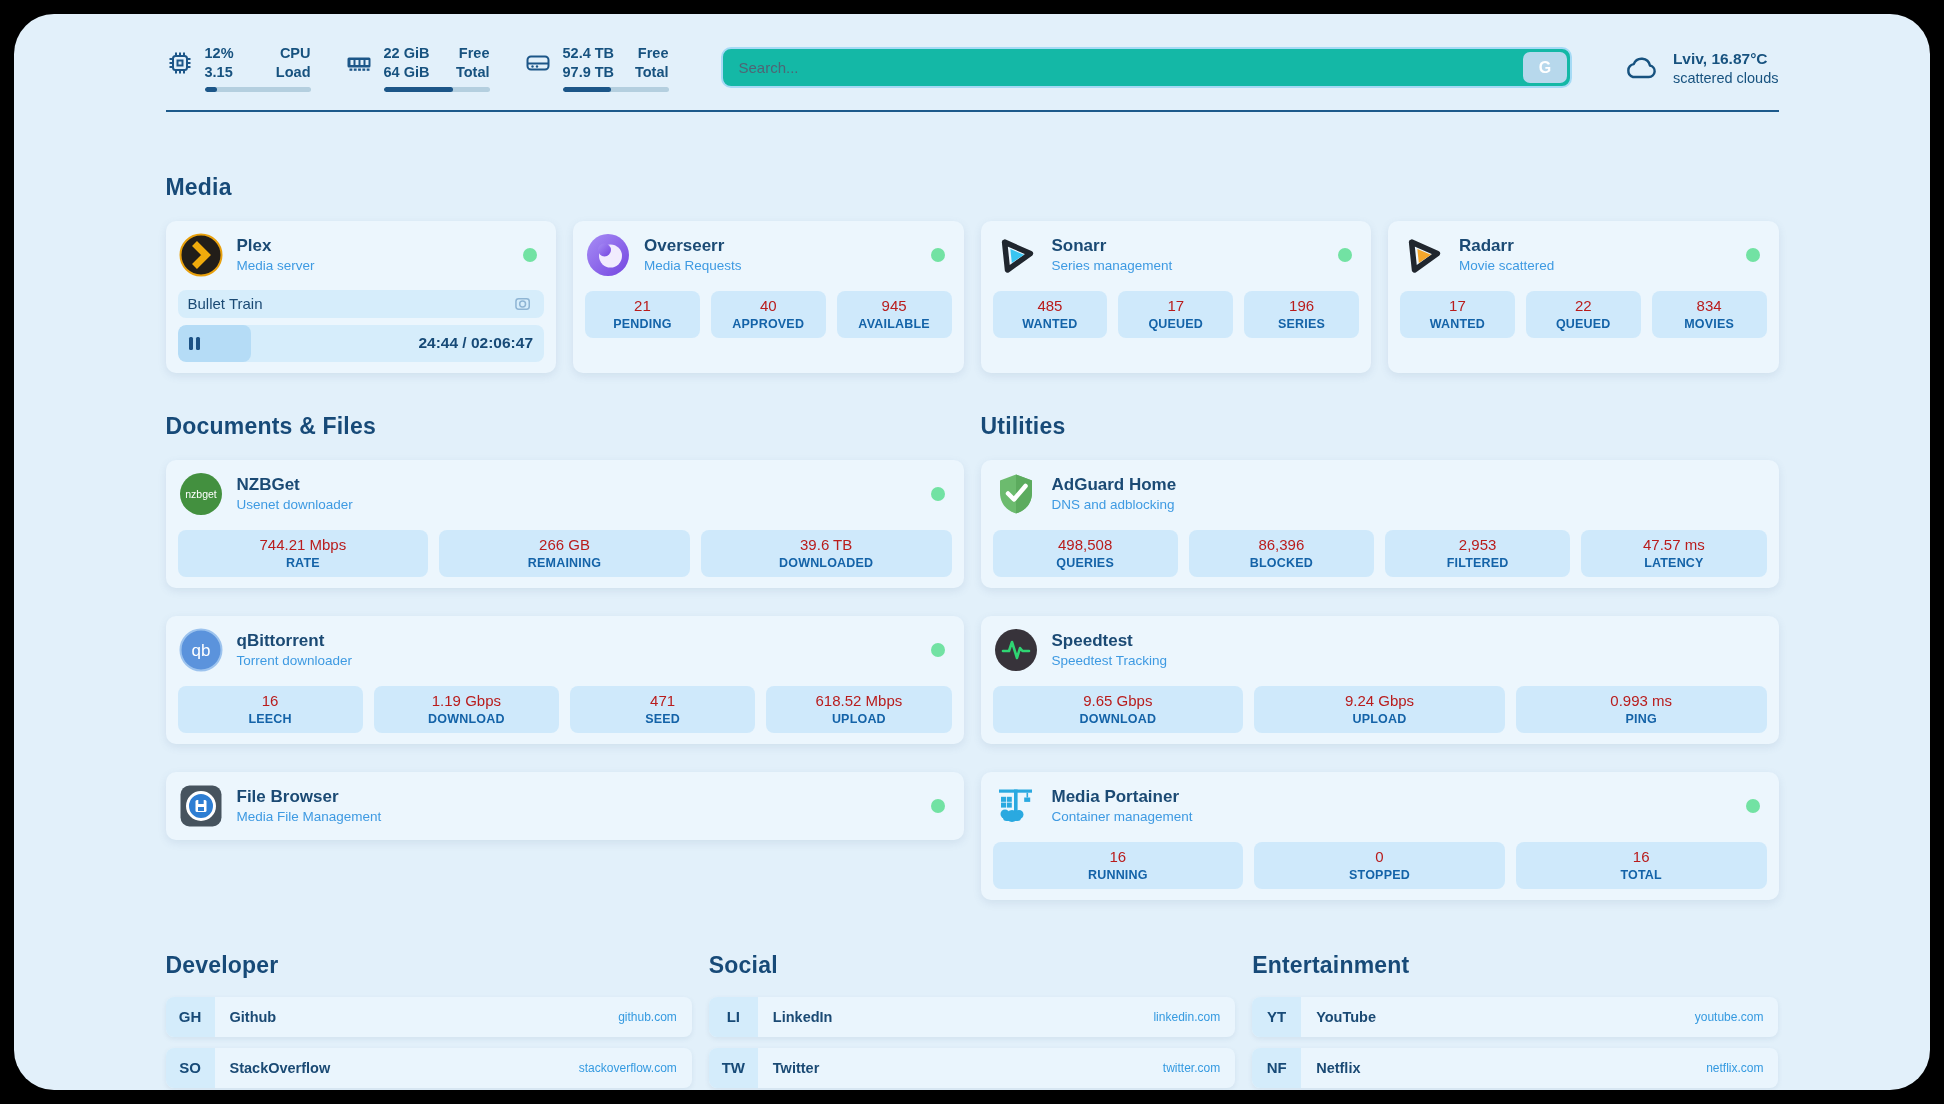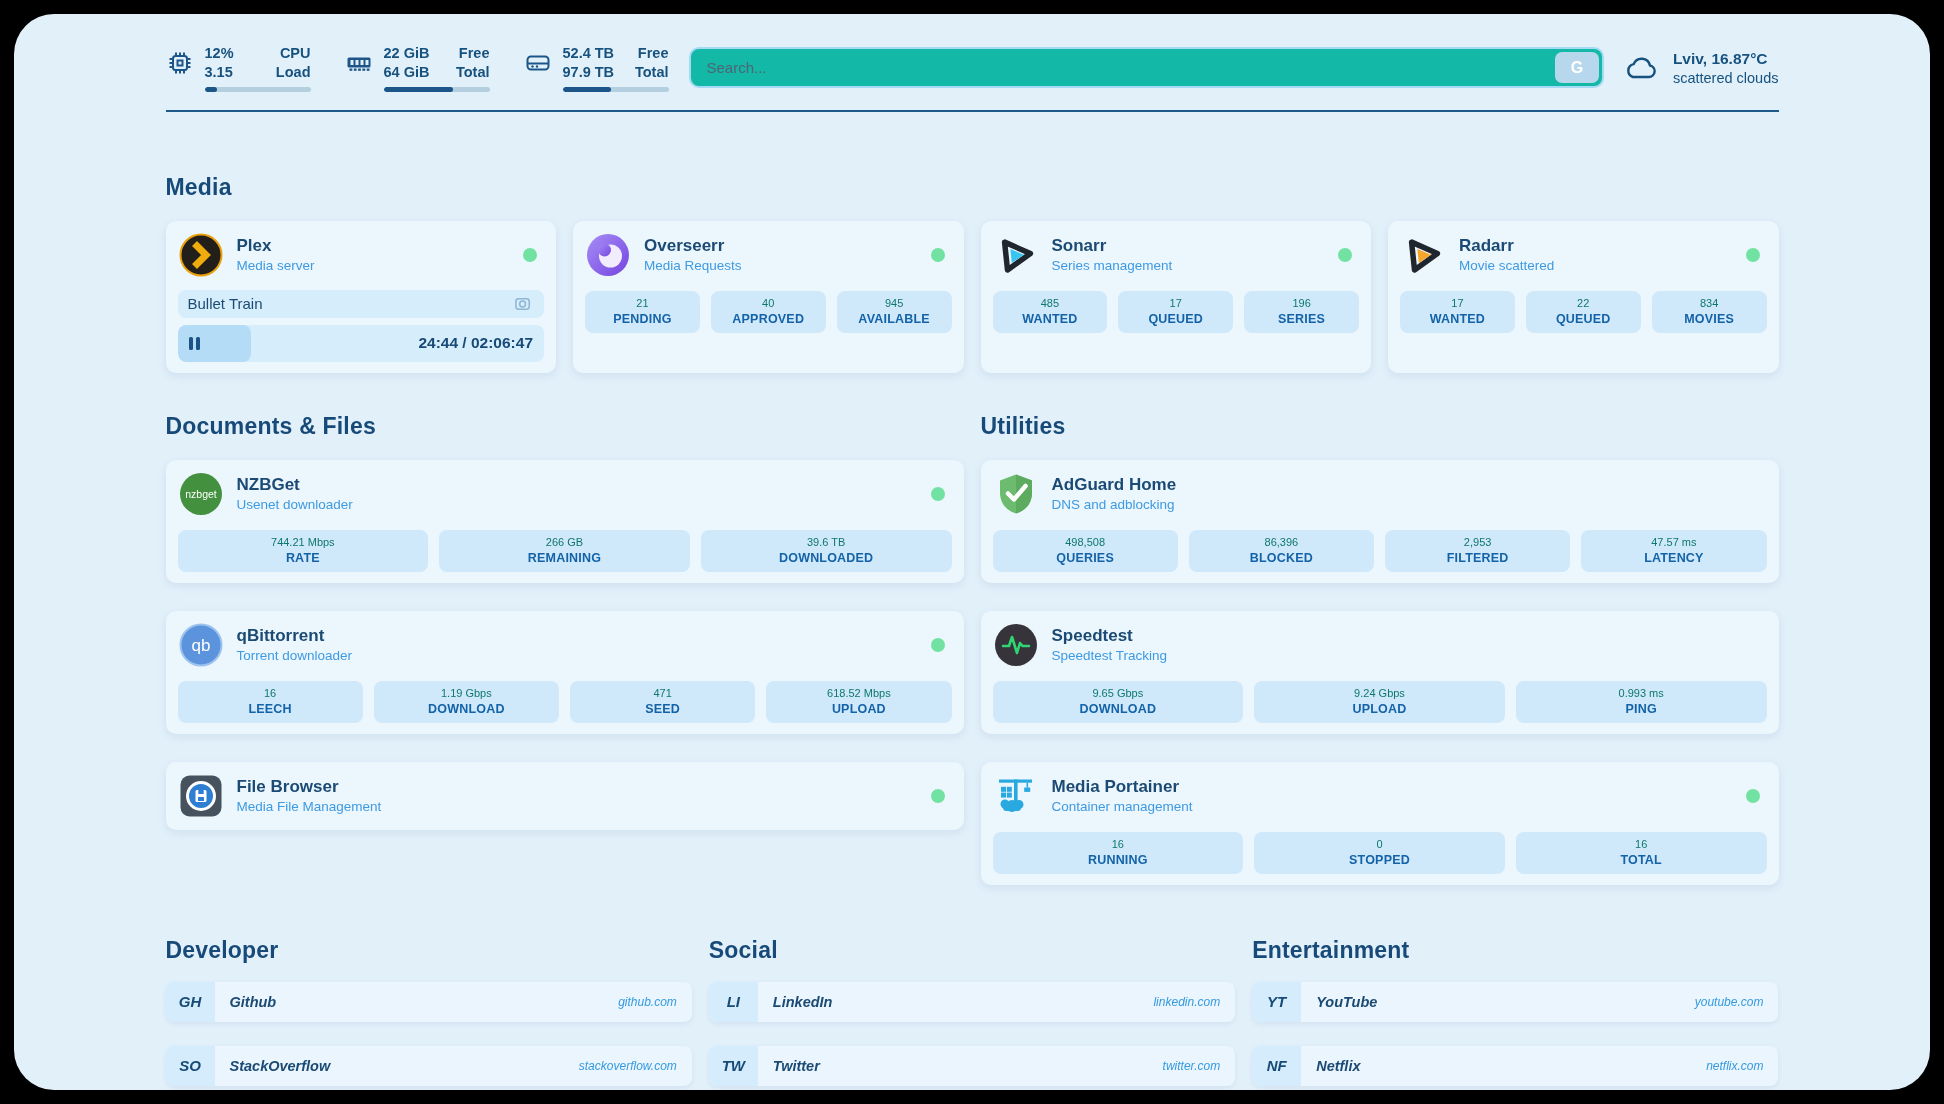--- a/index.html
+++ b/index.html
@@ -2,21 +2,21 @@
 <html><head>
 <meta charset="utf-8">
 <style>
   * { box-sizing: border-box; margin: 0; padding: 0; }
   html,body { width:1944px; height:1104px; overflow:hidden; }
   body { background:#000; font-family:"Liberation Sans", sans-serif; }
   .panel { position:absolute; inset:14px; background:#e2f0fa; border-radius:40px; overflow:hidden; }
   .content { width:1613px; margin:0 auto; }
 
   
-  .topbar { display:flex; align-items:center; padding-top:30px; gap:20px; }
+  .topbar { display:flex; align-items:center; padding-top:30px; gap:52px; }
   .resources { display:flex; gap:34px; align-items:center; }
   .resource { display:flex; gap:11px; align-items:flex-start; }
   .res-icon { margin-top:5px; }
   .res-icon svg { width:28px; height:28px; display:block; }
   .res-body { width:106px; }
   .res-row { display:flex; justify-content:space-between; font-size:14.5px; font-weight:700; color:#17527f; line-height:1.3; }
   .res-bar { height:5px; background:#b4cfdf; border-radius:3px; margin-top:5px; overflow:hidden; }
   .res-fill { height:100%; background:#1c5688; border-radius:3px; }
 
   .search-wrap { flex:1; position:relative; }
@@ -44,43 +44,43 @@
   .svc-icon { width:46px; height:46px; flex:none; }
   .svc-icon svg { width:46px; height:46px; display:block; }
   .svc-title { font-size:17px; font-weight:700; color:#1b4a74; line-height:1.15; }
   .svc-desc { font-size:13.5px; color:#3e9ae2; margin-top:3px; }
   .status-dot { position:absolute; right:7px; top:50%; margin-top:-7px; width:14px; height:14px; border-radius:50%; background:#72e2a3; }
 
   .stats { display:grid; gap:11px; margin-top:13px; }
   .cols-3 { grid-template-columns:repeat(3,1fr); }
   .cols-4 { grid-template-columns:repeat(4,1fr); }
   .stat { background:#cfe9fb; border-radius:8px; text-align:center; padding:6px 2px 7px; }
-  .stat-value { font-size:11px; color:#0f766e; }
+  .stat-value { font-size:15px; color:#b91c1c; }
   .stat-label { font-size:12.5px; font-weight:700; color:#1463a8; margin-top:3px; letter-spacing:0.2px; }
 
   
   .media-row { background:#d6edfb; border-radius:8px; height:28px; display:flex; align-items:center; padding:0 10px; margin-top:12px; }
   .media-row-title { font-size:15px; color:#1b4a74; flex:1; }
   .camera-icon svg { width:19px; height:16px; display:block; }
   .progress-row { position:relative; background:#d6edfb; border-radius:8px; height:37px; margin-top:7px; overflow:hidden; display:flex; align-items:center; }
   .progress-fill { position:absolute; left:0; top:0; bottom:0; background:#b5dcf6; border-radius:8px; }
   .pause-icon { position:relative; margin-left:11px; display:flex; gap:3px; }
   .pause-icon i { width:4px; height:13px; background:#1c5285; border-radius:1.5px; }
   .playback-time { position:relative; margin-left:auto; margin-right:11px; font-size:15.5px; font-weight:700; color:#174a77; }
 
   .two-col { display:grid; grid-template-columns:1fr 1fr; gap:17px; margin-top:40px; }
   .col-title { margin-bottom:20px; }
   .col .card { margin-bottom:28px; }
   .col .card:last-child { margin-bottom:0; }
 
   
   .bookmarks { display:grid; grid-template-columns:repeat(3,1fr); gap:17px; margin-top:52px; padding-bottom:36px; }
   .bm-title { margin-bottom:18px; }
-  .bm-row { display:flex; align-items:center; height:40px; background:#eaf5fd; border-radius:8px; margin-bottom:24px;
-    box-shadow:0 2px 5px rgba(70,110,150,0.10); overflow:hidden; cursor:pointer;font-style:italic; }
+  .bm-row { display:flex; align-items:center; height:40px; background:#eaf5fd; border-radius:8px; margin-bottom:11px;
+    box-shadow:0 2px 5px rgba(70,110,150,0.10); overflow:hidden; cursor:pointer; }
   .bm-abbr { width:49px; align-self:stretch; background:#d4ecfb; display:flex; align-items:center; justify-content:center;
     font-size:15px; font-weight:700; color:#174a77; flex:none; }
   .bm-name { margin-left:15px; font-size:14.5px; font-weight:600; color:#1b4a74; }
   .bm-url { margin-left:auto; margin-right:15px; font-size:12px; color:#359ae0; }
 </style>
 </head>
 <body>
 
 <div class="panel">
 <div class="content">

